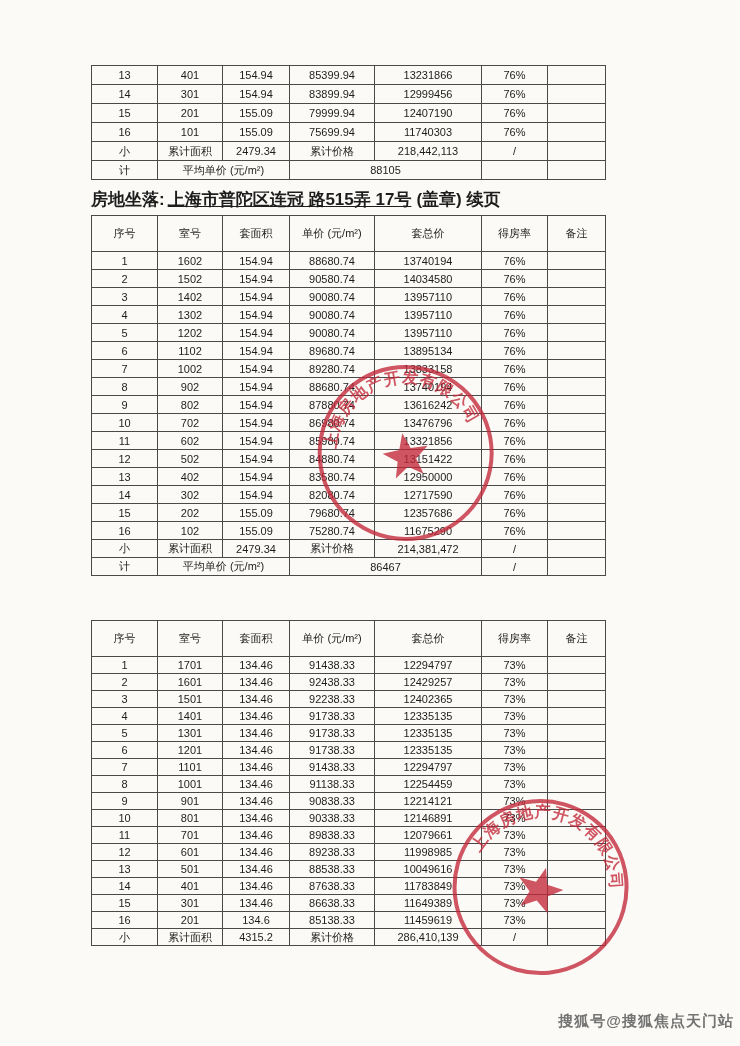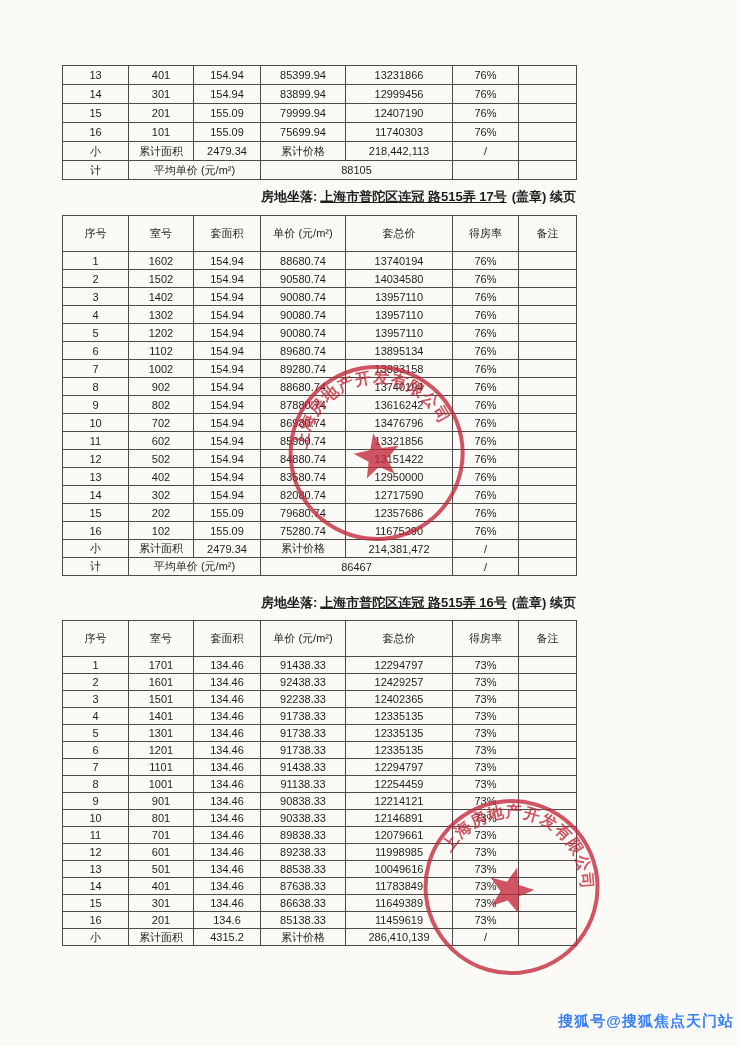--- a/index.html
+++ b/index.html
@@ -2,49 +2,49 @@
 <html><head>
 <meta charset="utf-8">
 <style>
   html,body{margin:0;padding:0}
   body{
     width:740px;height:1046px;position:relative;overflow:hidden;
     background:#fbfaf6;
     font-family:"Liberation Sans","DejaVu Sans",sans-serif;
     color:#1d1d1d;
   }
-  .page{position:absolute;inset:0;}
+  .page{position:absolute;inset:0;margin-left:29px;}
   table{border-collapse:collapse;table-layout:fixed;background:transparent}
   td,th{
     border:1px solid #4a4a4a;
     text-align:center;vertical-align:middle;
     font-size:11px;padding:0 2px;overflow:hidden;white-space:nowrap;
   }
   th{font-weight:normal;white-space:normal;line-height:1.25;height:35px}
   .t-top{position:absolute;left:62px;top:65px;width:514px}
   .t-top td{height:18px}
   .t-mid{position:absolute;left:62px;top:215px;width:514px}
   .t-mid td{height:17px}
   .t-bot{position:absolute;left:62px;top:620px;width:514px}
   .t-bot td{height:16px}
   .tbl-title{
-    position:absolute;left:62px;width:514px;text-align:right;
-    font-size:13px;font-weight:bold;white-space:nowrap;
+    position:absolute;left:62px;width:514px;text-align:left;
+    font-size:17px;font-weight:bold;white-space:nowrap;
   }
   .tbl-title .addr{text-decoration:underline;margin:0 3px}
   .tbl-title .suffix{margin-left:2px}
   .title-17{top:188px}
   .title-16{top:594px}
   .stamp{position:absolute;opacity:.78;pointer-events:none}
   .stamp svg text{font-family:"Liberation Sans","DejaVu Sans",sans-serif;font-weight:bold}
   .stamp-1{left:286px;top:362px;transform:rotate(-10deg)}
   .stamp-2{left:420px;top:796px;transform:rotate(16deg)}
   .watermark{
     position:absolute;right:6px;top:1012px;
-    font-size:15px;font-weight:bold;letter-spacing:1px;color:#3b82f6;
+    font-size:15px;font-weight:bold;letter-spacing:1px;color:#737373;
   }
 </style>
 </head>
 <body>
 
 <div class="page">
 
   <table class="t-top">
     <colgroup>
       <col style="width:66px">
@@ -297,23 +297,20 @@
       <tr>
         <td>计</td>
         <td colspan="2">平均单价 (元/m²)</td>
         <td colspan="2">86467</td>
         <td>/</td>
         <td></td>
       </tr>
     </tbody>
   </table>
 
-  <div class="tbl-title title-16">
-    <span>房地坐落:</span><span class="addr">上海市普陀区连冠 路515弄 16号</span><span class="suffix">(盖章) 续页</span>
-  </div>
 
   <table class="t-bot">
     <colgroup>
       <col style="width:66px">
         <col style="width:65px">
         <col style="width:67px">
       <col style="width:85px">
         <col style="width:107px">
         <col style="width:66px">
         <col style="width:58px">

